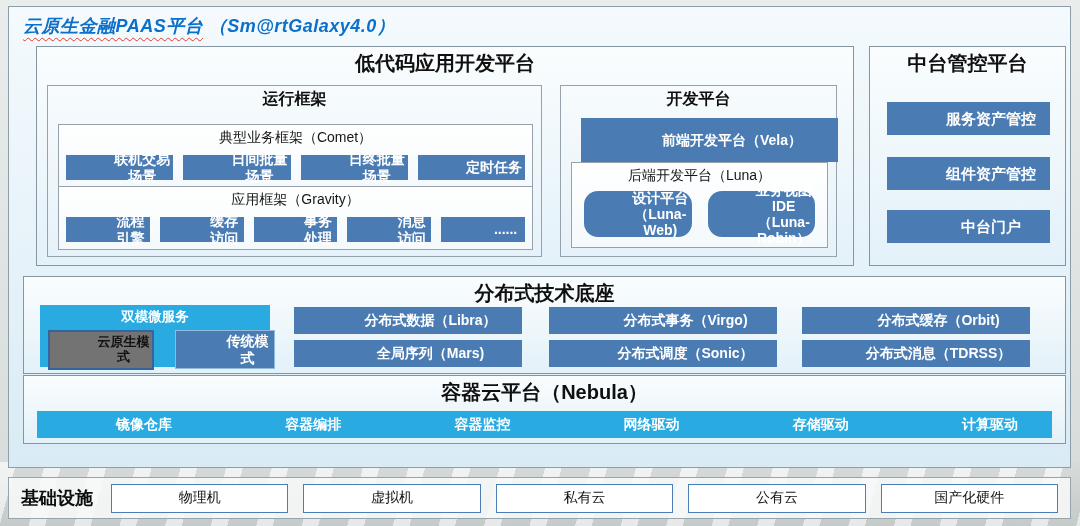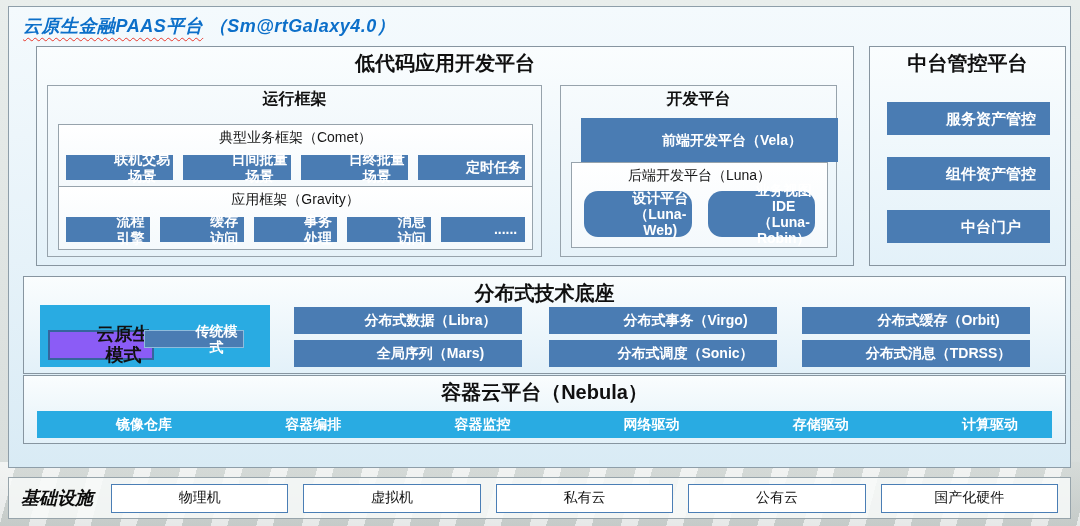--- a/index.html
+++ b/index.html
@@ -41,36 +41,36 @@
   .luna-box { left:10px; top:76px; width:257px; height:86px; }
   .luna-row { left:12px; right:12px; top:28px; height:46px; gap:16px; }
   .luna-row .btn { flex:1; flex-direction:column; font-size:14px;border-radius:14px; }
   
   .box-mid { left:860px; top:39px; width:197px; height:220px; }
   .mid-btn { position:absolute; left:17px; width:163px; height:33px; font-size:15px; }
   
   .box-dist { left:14px; top:269px; width:1043px; height:98px; }
   .dual-box { position:absolute; left:16px; top:28px; width:230px; height:62px; background:#29abe2; }
   .dual-label { text-align:center; color:#fff; font-size:13.5px; font-weight:bold; padding-top:3px; }
-  .mode-native { position:absolute; left:8px; top:25px; width:106px; height:30px;
-                 background:#8b5cf6; border:2px solid #35659e; color:#111; font-size:18px; }
-  .mode-trad   { position:absolute; left:104px; top:25px; width:100px; height:18px;
+  .mode-native { position:absolute; left:8px; top:25px; width:106px; height:40px;
+                 background:#737373; border:2px solid #35659e; color:#111; font-size:13px; }
+  .mode-trad   { position:absolute; left:135px; top:25px; width:100px; height:39px;
                  background:#4a7cb3; border:1px solid #8fbcdc; }
   .dist-col { position:absolute; top:28px; width:228px; height:62px; }
   .dist-col .btn { position:absolute; left:0; width:228px; height:27px; }
   .dist-top { top:2px; } .dist-bottom { top:35px; }
   
   .box-container { left:14px; top:368px; width:1043px; height:69px; }
   .container-row { left:13px; right:13px; top:35px; height:27px; gap:0; }
   .container-row .btn { flex:1; }
   
   .infra-bar { position:absolute; left:8px; top:477px; width:1063px; height:42px;
                border:1px solid #97a4ab; background:rgba(248,250,249,.85);
                display:flex; align-items:center; padding:0 12px; gap:15px; }
-  .infra-label { font-size:18px; font-weight:bold; color:#0c0c0c; white-space:nowrap; margin-right:3px;font-style:italic; }
+  .infra-label { font-size:18px; font-weight:bold; color:#0c0c0c; white-space:nowrap; margin-right:3px; }
   .infra-item { flex:1; height:29px; background:#ffffff; border:1px solid #4a7eb5;
                 display:flex; align-items:center; justify-content:center; font-size:14px; color:#111; }
 </style>
 </head>
 <body>
 
 <div class="canvas">
   <div class="texture"></div>
 
   <div class="main-panel">
@@ -130,20 +130,21 @@
       <div class="box-title">中台管控平台</div>
       <div class="btn steel mid-btn" style="top:55px;">服务资产管控</div>
       <div class="btn steel mid-btn" style="top:110px;">组件资产管控</div>
       <div class="btn steel mid-btn" style="top:163px;">中台门户</div>
     </div>
 
     <div class="box box-dist">
       <div class="box-title">分布式技术底座</div>
 
       <div class="dual-box">
+        <div class="dual-label">双模微服务</div>
         <div class="btn mode-native">云原生模式</div>
         <div class="btn mode-trad">传统模式</div>
       </div>
 
       <div class="dist-col" style="left:270px;">
         <div class="btn steel dist-top">分布式数据（Libra）</div>
         <div class="btn steel dist-bottom">全局序列（Mars)</div>
       </div>
       <div class="dist-col" style="left:525px;">
         <div class="btn steel dist-top">分布式事务（Virgo)</div>

